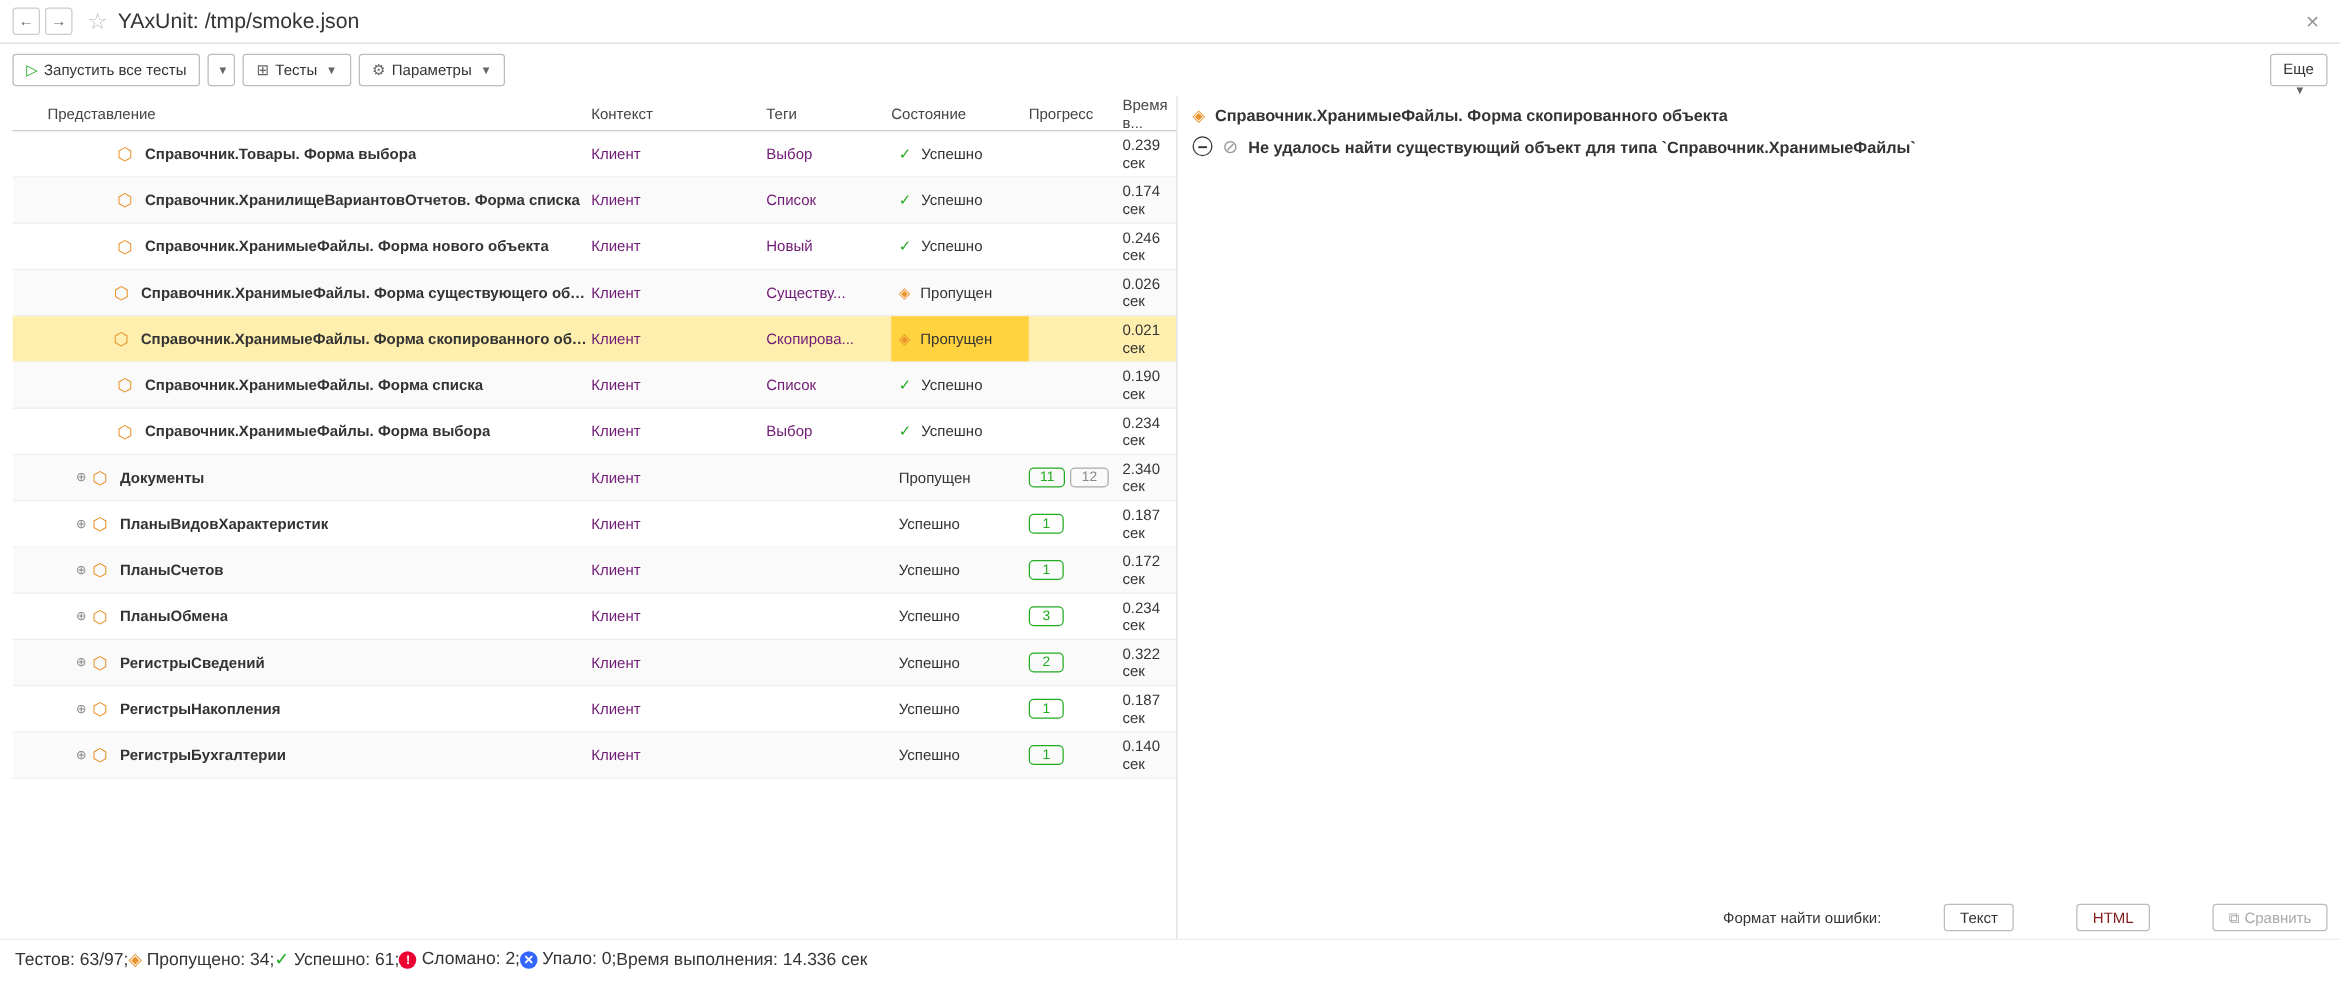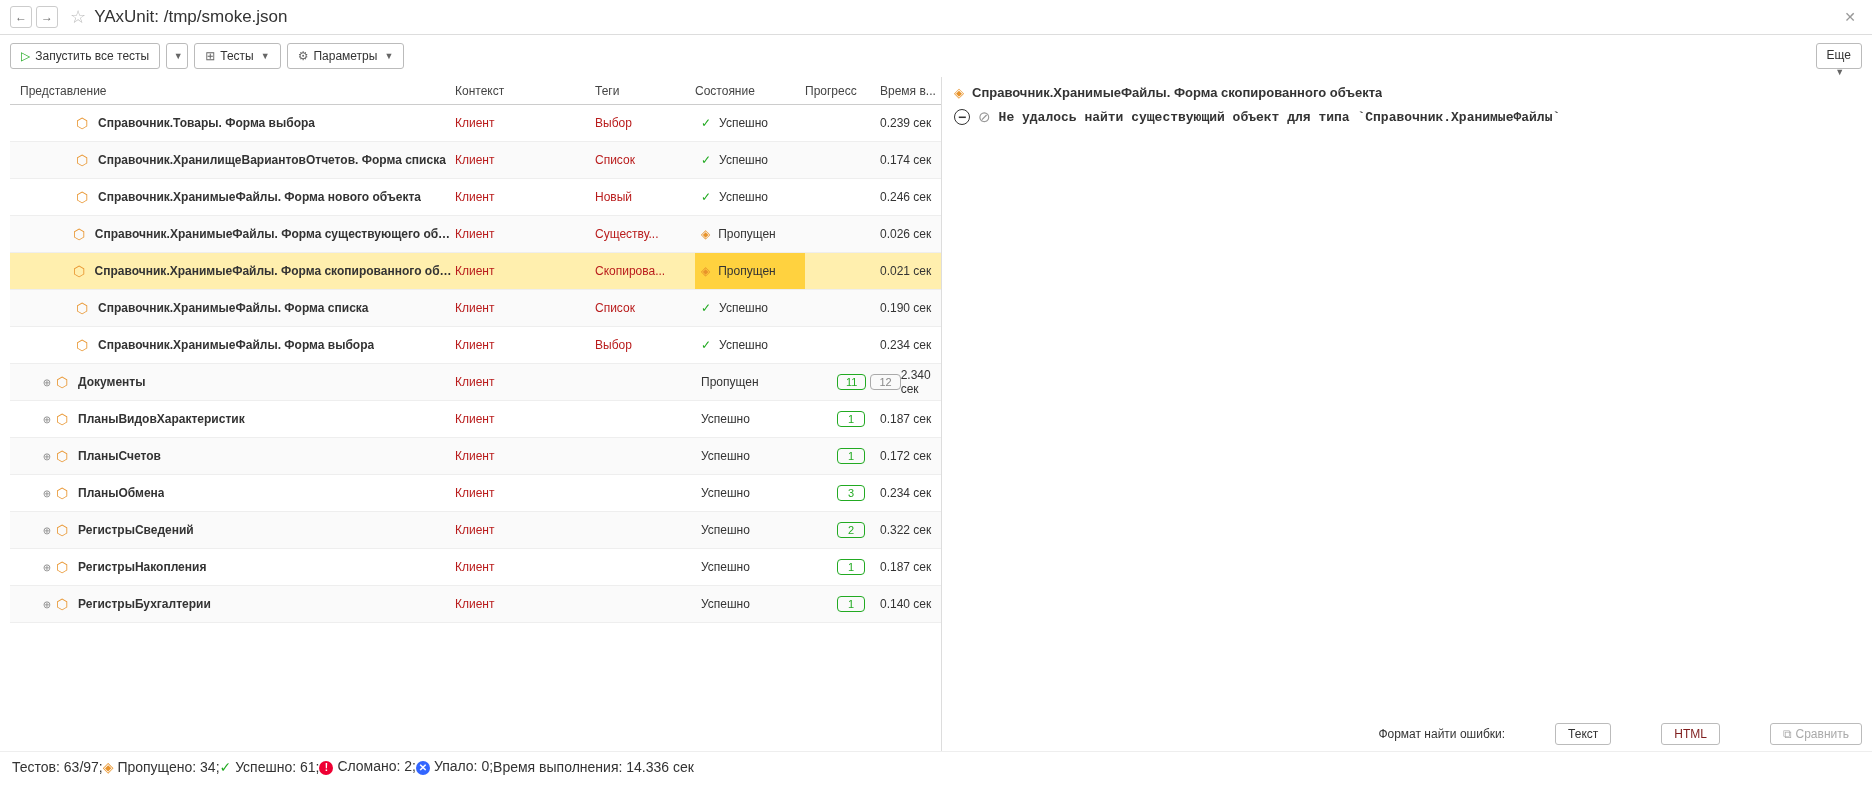--- a/index.html
+++ b/index.html
@@ -20,21 +20,21 @@
   
   .main { display: flex; height: calc(786px - 38px - 44px - 30px); }
   .left { flex: 0 0 932px; display: flex; flex-direction: column; border-right: 1px solid #ddd; margin-left: 10px; }
   .right { flex: 1; padding: 8px 12px; font-size: 13px; position: relative; }
   
   .grid-header { display: flex; background: #fff; border-bottom: 1px solid #ccc; height: 28px; align-items: center; padding-left: 10px; color: #444; }
   .grid-body { flex: 1; overflow-y: scroll; }
   .grid-body::-webkit-scrollbar { width: 10px; }
   .grid-body::-webkit-scrollbar-thumb { background: #ccc; border-radius: 5px; }
   
-  .col-name { flex: 0 0 435px; }
+  .col-name { flex: 0 0 435px; margin-left: 18px; }
   .col-ctx { flex: 0 0 100px; }
   .col-tag { flex: 0 0 100px; margin-left: 40px; }
   .col-state { flex: 0 0 110px; display: flex; align-items: center; gap: 8px; }
   .col-prog { flex: 0 0 75px; display:flex; gap:4px; }
   .col-time { flex: 1; text-align: left; }
   
   .row { display: flex; align-items: center; height: 37px; padding-left: 10px; border-bottom: 1px solid #eee; }
   .row:nth-child(even) { background: #fafafa; }
   .row.selected { background: #ffefae; }
   .row.selected .col-state { background: #ffd23f; height: 100%; }
@@ -42,33 +42,33 @@
   
   .expand { width: 14px; display: inline-flex; justify-content: center; color: #888; font-size: 10px; }
   .test-icon { width: 16px; display: inline-flex; justify-content: center; margin-right: 8px; }
   .puzzle { color: #e8932b; font-size: 14px; }
   .indent { display: inline-block; }
   .indent-1 { width: 20px; }
   .indent-2 { width: 40px; }
   
   .name-cell { display: flex; align-items: center; overflow: hidden; white-space: nowrap; }
   .name-text { font-weight: bold; font-size: 12px; overflow: hidden; text-overflow: ellipsis; }
-  .link { color: #b91c1c; }
+  .link { color: #701a75; }
   
   .check { color: #2a2; }
   .skip-ic { color: #e8932b; }
   
   .badge { display: inline-flex; border: 1px solid; border-radius: 4px; padding: 0 8px; font-size: 11px; min-width: 28px; justify-content: center; height: 16px; align-items: center; }
-  .badge.green { border-color: #2a2; color: #2a2; margin-left: 32px; }
+  .badge.green { border-color: #2a2; color: #2a2; }
   .badge.gray { border-color: #aaa; color: #888; }
   
   .detail-row { display: flex; align-items: center; gap: 8px; margin-bottom: 8px; }
   .detail-row .name-text { font-size: 13px; }
   .minus-circle { width: 16px; height: 16px; border: 1px solid #333; border-radius: 50%; display: flex; align-items: center; justify-content: center; font-size: 14px; line-height: 1; font-weight: bold; cursor: pointer; }
-  .msg-text { font-family: Liberation Mono, monospace; font-size: 13px; font-weight: bold; }
+  .msg-text { font-family: Liberation Sans, sans-serif; font-size: 13px; font-weight: bold; }
   .forbid { color: #999; font-size: 15px; }
   
   .right-bottom { position: absolute; bottom: 6px; right: 10px; display: flex; align-items: center; gap: 6px; font-size: 12px; }
   .fmt-btn { border: 1px solid #bbb; border-radius: 3px; padding: 3px 12px; cursor: pointer; background: #fff; margin-left: 44px; }
   .fmt-btn.active { color: #7f1d1d; }
   .fmt-btn.disabled { color: #aaa; display: flex; align-items: center; gap: 4px; }
   
   .footer { display: flex; align-items: center; padding: 6px 12px; gap: 0; font-size: 14px; border-top: 1px solid #eee; height: 30px; }
   .footer .skip-ic, .footer .check { font-size: 14px; }
   .broken-ic { display: inline-flex; width: 14px; height: 14px; background: #e03; border-radius: 50%; color: #fff; align-items: center; justify-content: center; font-size: 10px; font-weight: bold; }

